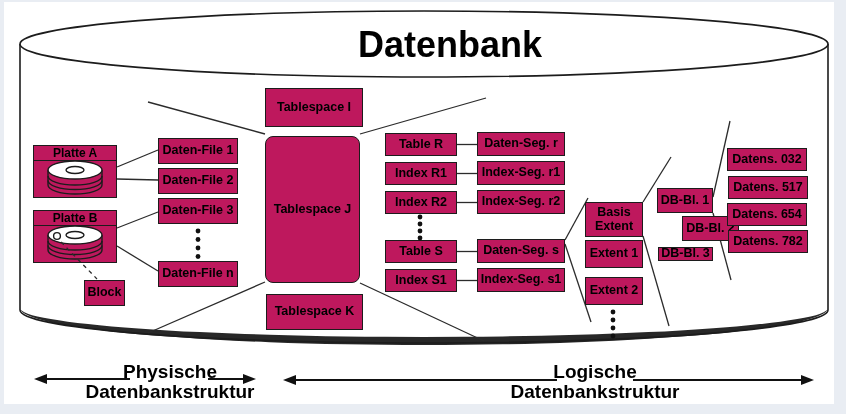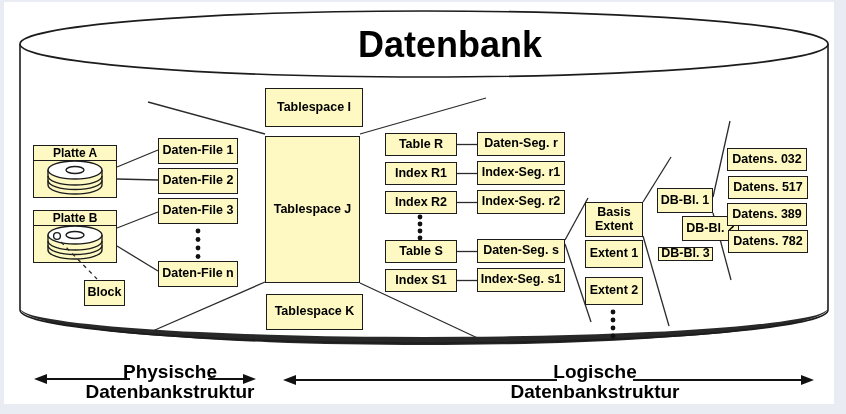--- a/index.html
+++ b/index.html
@@ -1,20 +1,20 @@
 <!DOCTYPE html>
 <html><head>
 <meta charset="utf-8">
 <style>
   html,body{margin:0;padding:0;}
   body{font-family:"Liberation Sans", sans-serif; background:#e9edf3;}
   #stage{position:relative; width:846px; height:414px; background:#e9edf3; overflow:hidden;}
   #paper{position:absolute; left:4px; top:2px; width:830px; height:402px; background:#ffffff;}
   svg{position:absolute; left:0; top:0; pointer-events:none;}
-  .box{position:absolute; box-sizing:border-box; background:#fef9c3; border:1.5px solid #1c1c1c;
+  .box{position:absolute; box-sizing:border-box; background:#be185d; border:1.5px solid #1c1c1c;
        display:flex; align-items:center; justify-content:center; text-align:center;
        font-weight:bold; font-size:12.5px; color:#000; line-height:1.05; z-index:2;}
   .platte{flex-direction:column; justify-content:flex-start; padding:0;}
   .platte-title{width:100%; height:14px; border-bottom:1.5px solid #1c1c1c; box-sizing:content-box;
        display:flex; align-items:center; justify-content:center; font-size:12px;}
   .title{position:absolute; left:300px; top:24px; width:300px; text-align:center;
        font-size:36px; font-weight:bold; color:#000; z-index:2; letter-spacing:0px;}
   .legend{position:absolute; width:170px; text-align:center; font-size:19px; font-weight:bold;
        color:#000; line-height:20px; z-index:2;}
 </style>
@@ -86,21 +86,21 @@
     <div class="platte-title">Platte B</div>
   </div>
   <div class="box" style="left:84px; top:280px; width:41px; height:26px;">Block</div>
 
   <div class="box" style="left:158px; top:138px; width:80px; height:26px;">Daten-File 1</div>
   <div class="box" style="left:158px; top:168px; width:80px; height:26px;">Daten-File 2</div>
   <div class="box" style="left:158px; top:198px; width:80px; height:26px;">Daten-File 3</div>
   <div class="box" style="left:158px; top:261px; width:80px; height:26px;">Daten-File n</div>
 
   <div class="box" style="left:265px; top:88px; width:98px; height:39px;">Tablespace I</div>
-  <div class="box" style="left:265px; top:136px; width:95px; height:147px;">Tablespace J</div>
+  <div class="box" style="left:265px; top:136px; width:95px; height:147px;border-radius:8px;">Tablespace J</div>
   <div class="box" style="left:266px; top:294px; width:97px; height:36px;">Tablespace K</div>
 
   <div class="box" style="left:385px; top:133px; width:72px; height:23px;">Table R</div>
   <div class="box" style="left:477px; top:132px; width:88px; height:24px;">Daten-Seg. r</div>
   <div class="box" style="left:385px; top:162px; width:72px; height:23px;">Index R1</div>
   <div class="box" style="left:477px; top:161px; width:88px; height:24px;">Index-Seg. r1</div>
   <div class="box" style="left:385px; top:191px; width:72px; height:23px;">Index R2</div>
   <div class="box" style="left:477px; top:190px; width:88px; height:24px;">Index-Seg. r2</div>
   <div class="box" style="left:385px; top:240px; width:72px; height:23px;">Table S</div>
   <div class="box" style="left:477px; top:239px; width:88px; height:24px;">Daten-Seg. s</div>
@@ -110,21 +110,21 @@
   <div class="box" style="left:585px; top:202px; width:58px; height:35px; padding:7px;">Basis Extent</div>
   <div class="box" style="left:585px; top:240px; width:58px; height:28px;">Extent 1</div>
   <div class="box" style="left:585px; top:277px; width:58px; height:28px;">Extent 2</div>
 
   <div class="box" style="left:657px; top:188px; width:56px; height:25px;">DB-Bl. 1</div>
   <div class="box" style="left:658px; top:216px; width:57px; height:25px;margin-left:24px;">DB-Bl. 2</div>
   <div class="box" style="left:658px; top:247px; width:55px; height:14px;">DB-Bl. 3</div>
 
   <div class="box" style="left:727px; top:148px; width:80px; height:23px;">Datens. 032</div>
   <div class="box" style="left:728px; top:176px; width:80px; height:23px;">Datens. 517</div>
-  <div class="box" style="left:727px; top:203px; width:80px; height:23px;">Datens. 389</div>
+  <div class="box" style="left:727px; top:203px; width:80px; height:23px;">Datens. 654</div>
   <div class="box" style="left:728px; top:230px; width:80px; height:23px;">Datens. 782</div>
 
   <div class="legend" style="left:85px; top:362px;">
     <div>Physische</div>
     <div>Datenbankstruktur</div>
   </div>
   <div class="legend" style="left:510px; top:362px;">
     <div>Logische</div>
     <div>Datenbankstruktur</div>
   </div>

